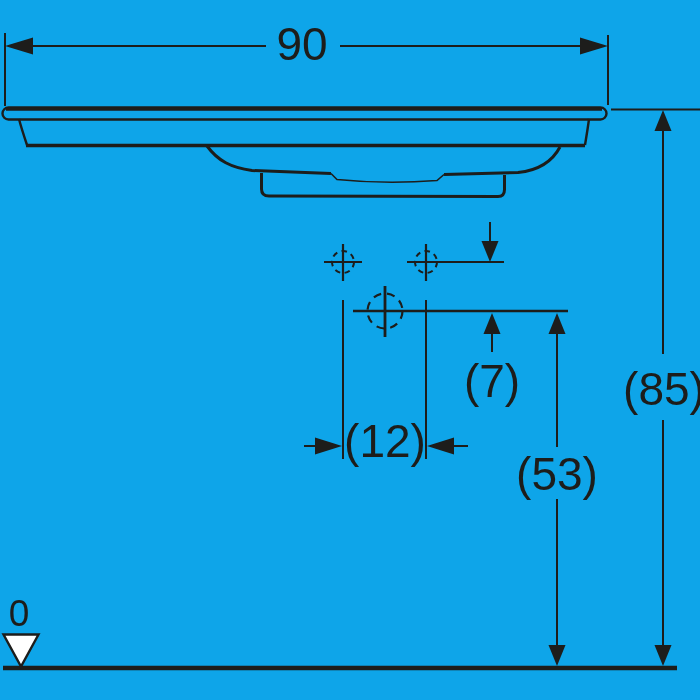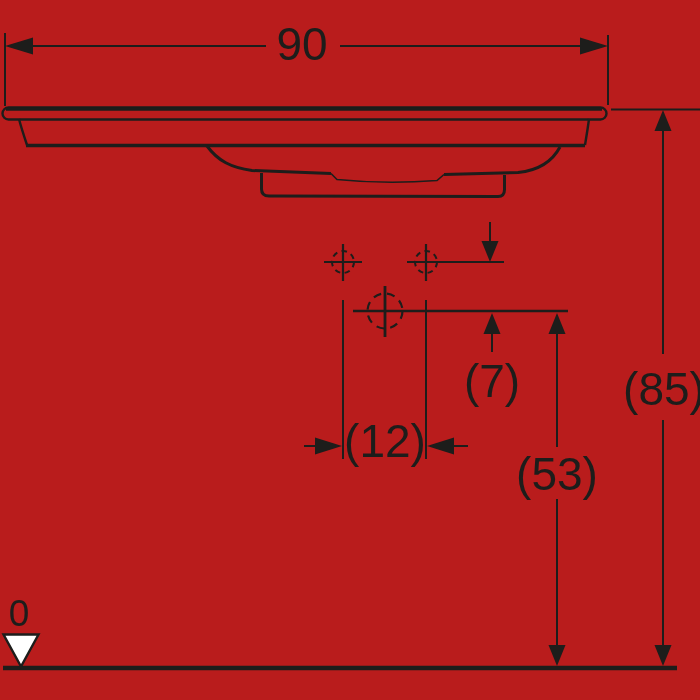--- a/index.html
+++ b/index.html
@@ -4,21 +4,21 @@
 <style>
   html, body {
     margin: 0;
     padding: 0;
     background: #ffffff;
   }
   .canvas {
     position: relative;
     width: 700px;
     height: 700px;
-    background: #b91c1c;
+    background: #0ea5e9;
     overflow: hidden;
   }
   svg {
     display: block;
   }
   .ln  { stroke: #1d1d1b; fill: none; }
   .fillb { fill: #1d1d1b; stroke: none; }
   .dimtext {
     font-family: "Liberation Sans", "DejaVu Sans", sans-serif;
     font-size: 46px;

